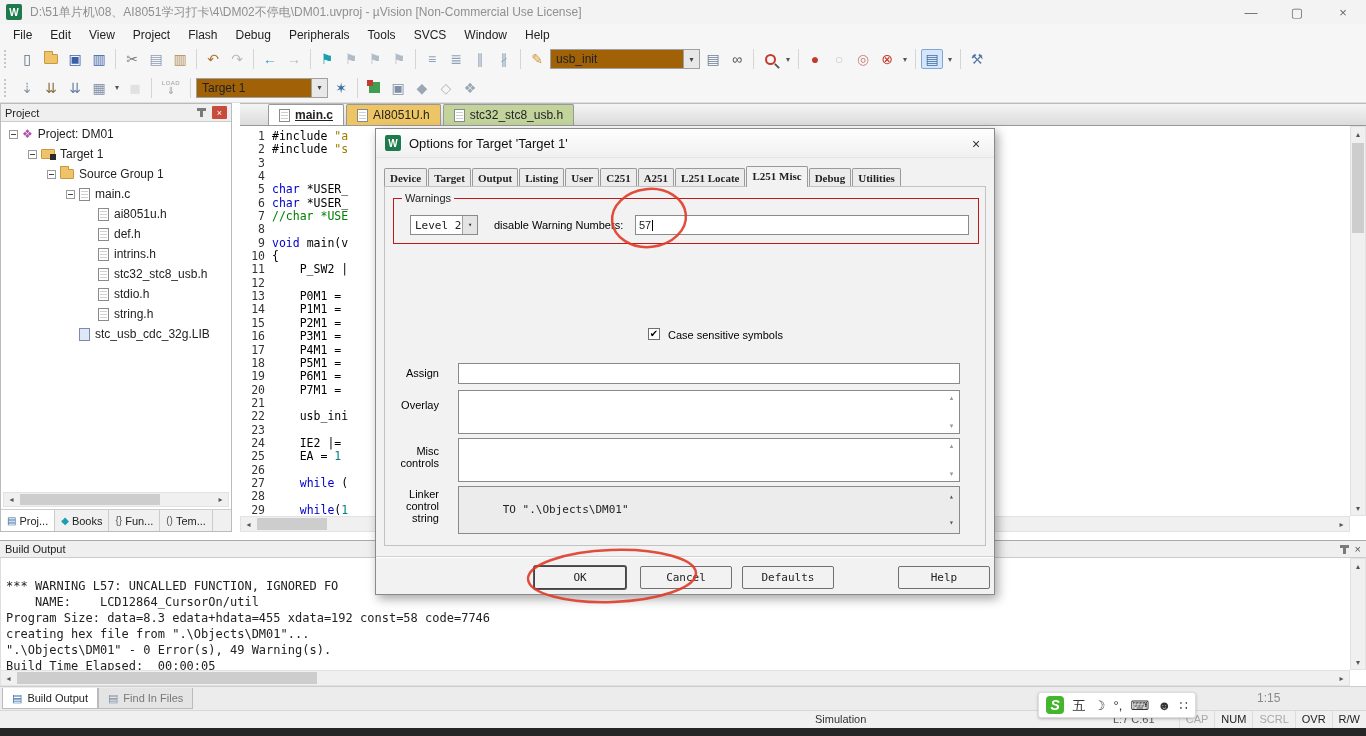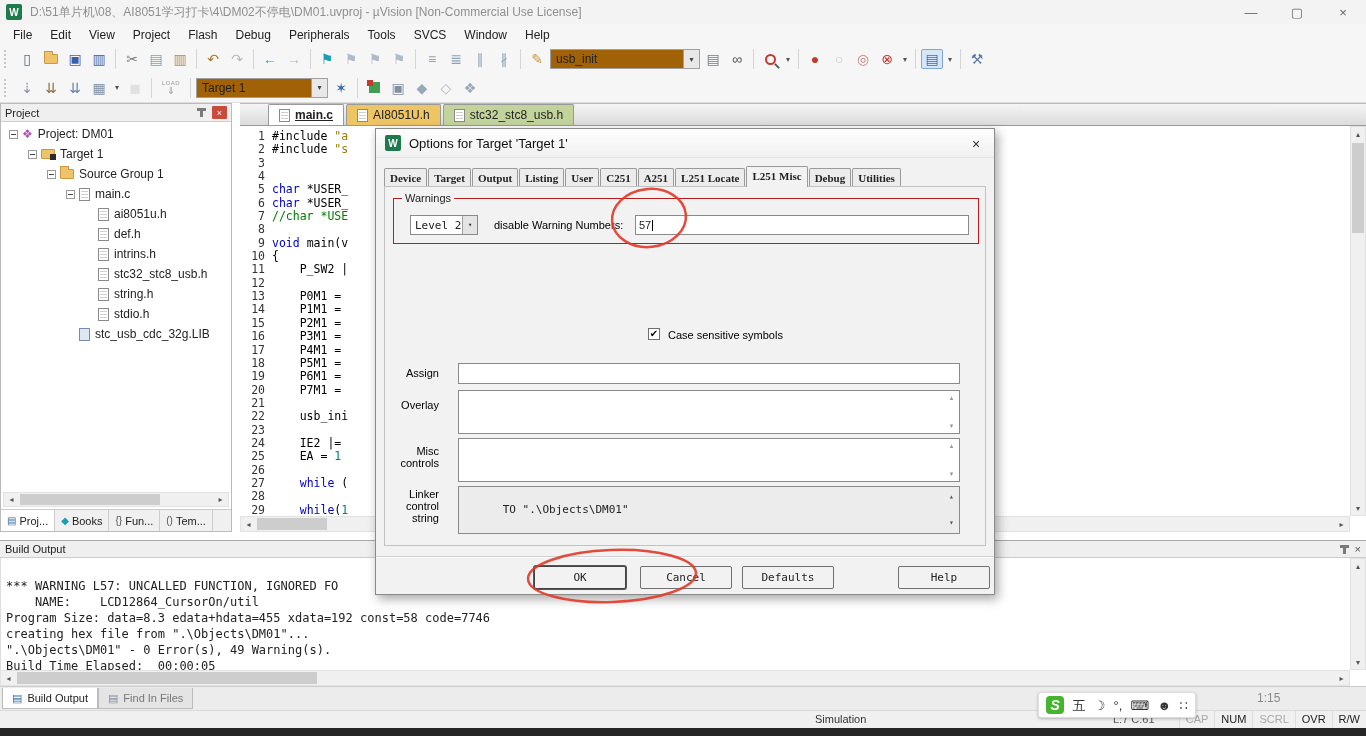--- a/index.html
+++ b/index.html
@@ -292,26 +292,26 @@
         <span class="lbl">intrins.h</span>
       </div>
       <div class="trow" style="padding-left: 84px;">
         <span class="noexp"></span>
         <span class="sh-page"></span>
         <span class="lbl">stc32_stc8_usb.h</span>
       </div>
       <div class="trow" style="padding-left: 84px;">
         <span class="noexp"></span>
         <span class="sh-page"></span>
+        <span class="lbl">stdio.h</span>
+      </div>
+      <div class="trow" style="padding-left: 84px;">
+        <span class="noexp"></span>
+        <span class="sh-page"></span>
         <span class="lbl">string.h</span>
-      </div>
-      <div class="trow" style="padding-left: 84px;">
-        <span class="noexp"></span>
-        <span class="sh-page"></span>
-        <span class="lbl">stdio.h</span>
       </div>
       <div class="trow" style="padding-left: 65px;">
         <span class="noexp"></span>
         <span class="sh-page-lib"></span>
         <span class="lbl">stc_usb_cdc_32g.LIB</span>
       </div>
     </div>
   <div id="proj-hscroll" class="sbar">
     <span class="sarr arrL" style="left:0"></span>
     <span class="sthumb" style="left:16px;top:1px;bottom:1px;width:140px"></span>

